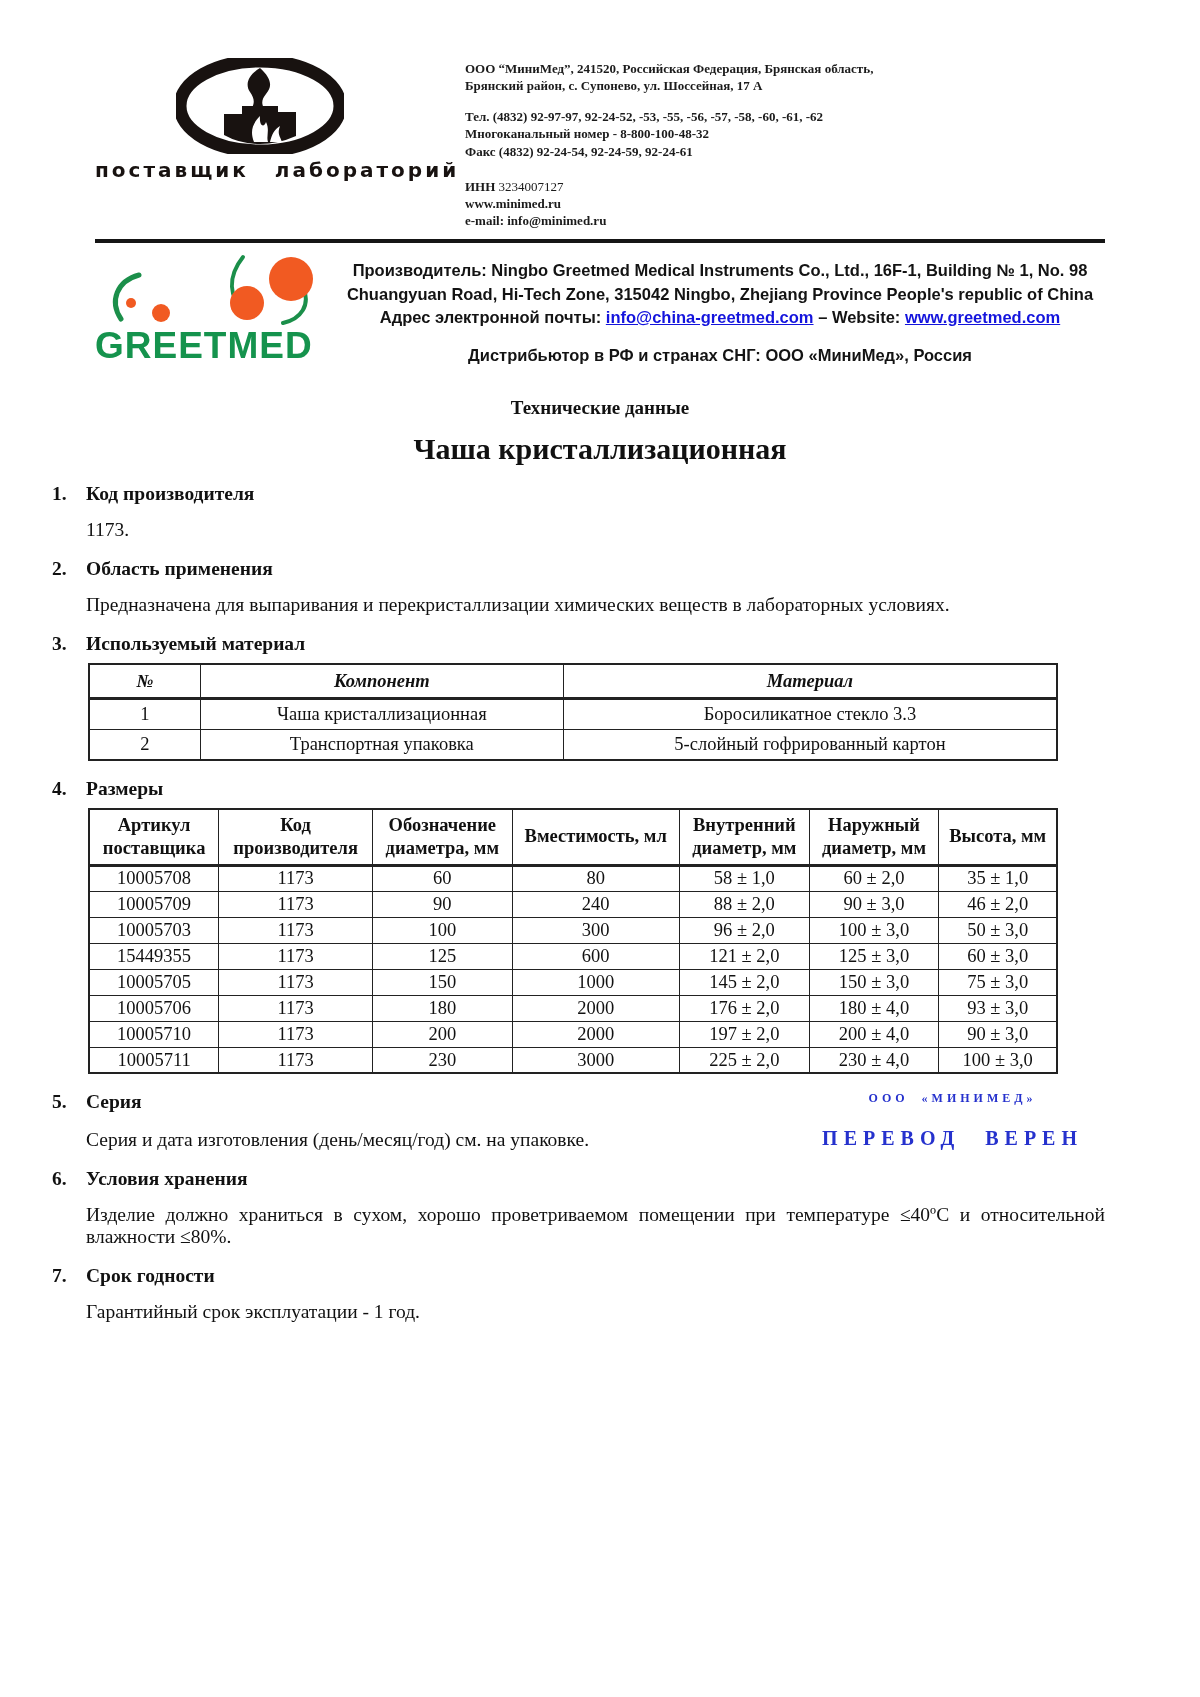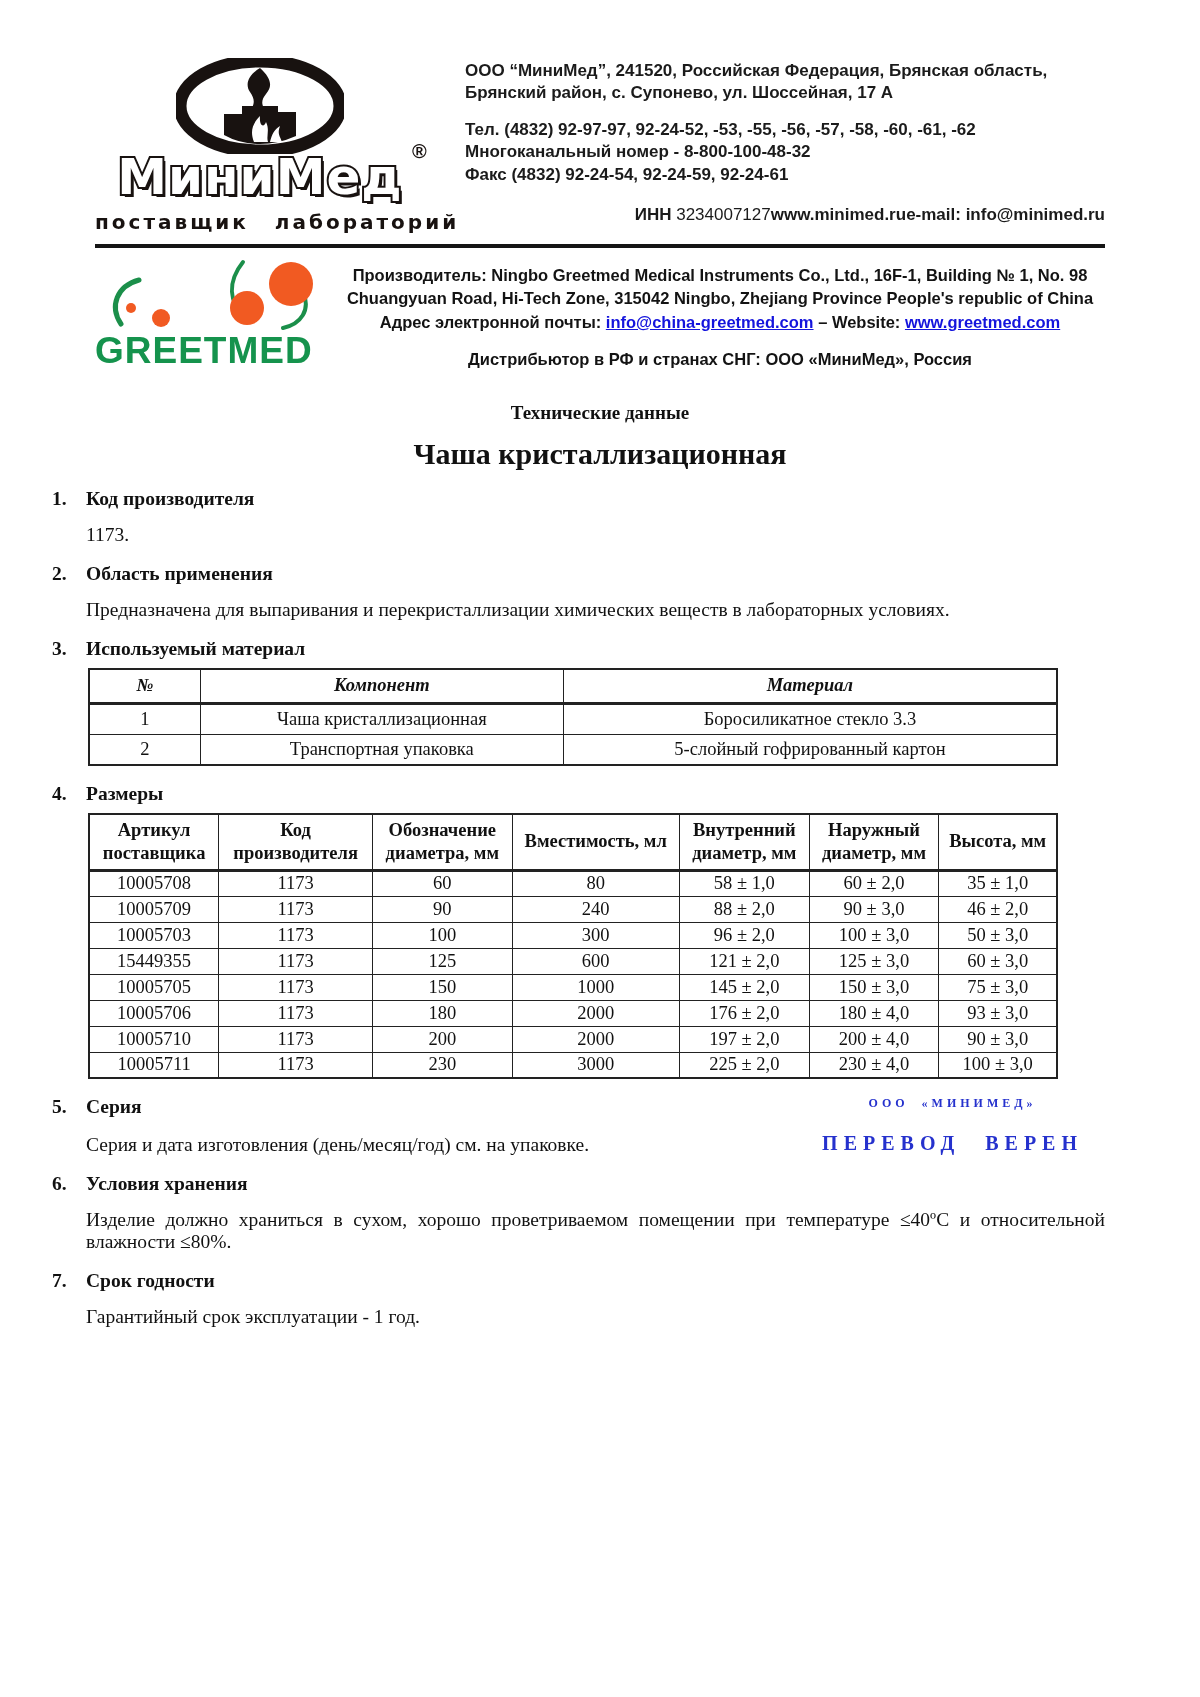--- a/index.html
+++ b/index.html
@@ -19,24 +19,24 @@
     text-shadow:3px 3px 0 #181210;
   }
   .brand-reg {
     position:absolute; right:-24px; top:-8px; font-family:"Liberation Sans", sans-serif;
     font-weight:bold; font-size:20px; color:#181210; -webkit-text-stroke:0; text-shadow:none;
   }
   .brand-tagline {
     margin-top:4px; font-family:"DejaVu Sans", sans-serif; font-weight:800; font-size:20px;
     color:#181210; letter-spacing:3px; word-spacing:16px; white-space:nowrap;
   }
-  .hq-block { flex:1; padding-left:40px; font-family:Liberation Sans, sans-serif;
-    font-weight:bold; font-size:17px; line-height:1.32; color:#1b1b1b; padding-top:8px; }
+  .hq-block { flex:1; padding-left:40px; font-family:Liberation Serif, serif;
+    font-weight:bold; font-size:13px; line-height:1.32; color:#1b1b1b; padding-top:8px; }
   .hq-gap { height:14px; }
-  .inn-row { display:flex; justify-content:flex-end; margin-top:18px; align-items:baseline; }
+  .inn-row { display:flex; justify-content:space-between; margin-top:18px; align-items:baseline;flex-direction:column; }
   .inn-pair .inn-num { font-weight:normal; }
   .separator { height:4px; background:#151515; margin:10px 95px 0 95px; }
   
   .mfr-row { display:flex; padding:10px 95px 0 95px; }
   .greetmed-logo { width:240px; flex:0 0 240px; text-align:left; }
   .greetmed-word { font-family:"Liberation Sans", sans-serif; font-weight:bold; font-size:37px;
     color:#15934d; letter-spacing:1px; margin-top:-4px; }
   .mfr-info { flex:1; text-align:center; font-family:"Liberation Sans", sans-serif;
     font-weight:bold; font-size:16.5px; line-height:1.42; color:#131313; padding-top:6px; }
   .mfr-info a { color:#1414dd; }
@@ -91,24 +91,20 @@
       <svg class="logo-mark" width="168" height="96" viewBox="0 0 168 96">
         <ellipse cx="84" cy="48" rx="80" ry="45" fill="none" stroke="#181210" stroke-width="13"></ellipse>
 
         <path d="M84 10 C95 20 97 28 90 36 C86 41 85 45 88 50 L76 50 C79 44 78 40 74 34 C68 25 74 16 84 10 Z" fill="#181210"></path>
 
         <path d="M48 56 L66 56 L66 48 L102 48 L102 54 L120 54 L120 78 Q102 86 84 86 Q64 86 48 77 Z" fill="#181210"></path>
 
         <path d="M78 84 C74 74 76 66 84 58 C83 68 88 70 90 64 C94 72 90 78 92 84 Z" fill="#ffffff"></path>
         <path d="M94 84 C96 76 98 72 104 68 C101 76 104 78 106 84 Z" fill="#ffffff"></path>
       </svg>
-      <div class="brand-line">
-        <span class="brand-word">МиниМед</span>
-        <span class="brand-reg">®</span>
-      </div>
       <div class="brand-tagline">поставщик  лабораторий</div>
     </div>
     <div class="hq-block">
       <div>ООО “МиниМед”, 241520, Российская Федерация, Брянская область,</div>
       <div>Брянский район, с. Супонево, ул. Шоссейная, 17 А</div>
       <div class="hq-gap"></div>
       <div>Тел. (4832) 92-97-97, 92-24-52, -53, -55, -56, -57, -58, -60, -61, -62</div>
       <div>Многоканальный номер - 8-800-100-48-32</div>
       <div>Факс (4832) 92-24-54, 92-24-59, 92-24-61</div>
       <div class="inn-row">

